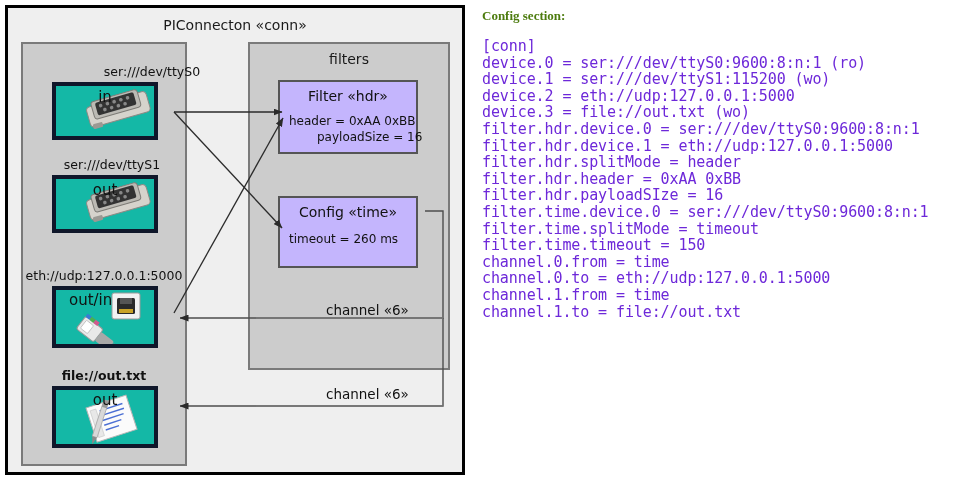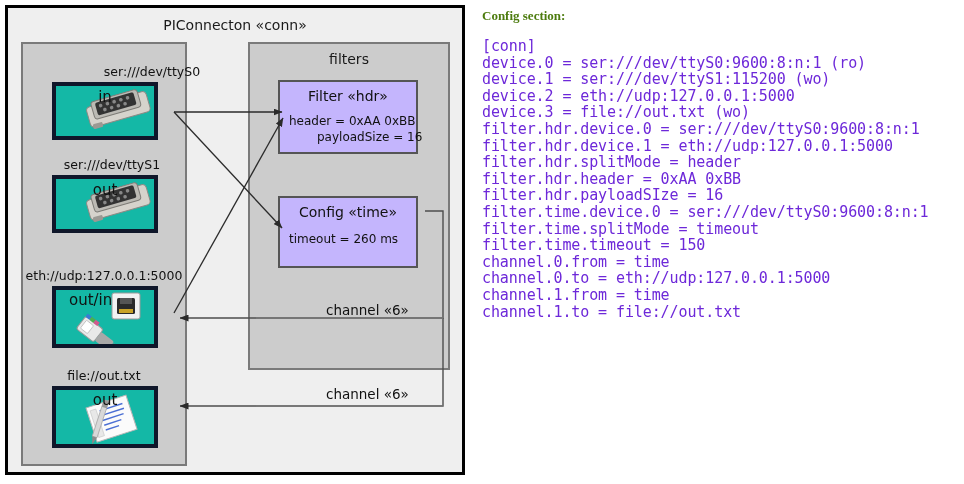--- a/index.html
+++ b/index.html
@@ -114,21 +114,21 @@
             <rect x="3" y="3" width="9" height="10" rx="1" fill="#ffffff" stroke="#bdbdbd" stroke-width="0.8"></rect>
             <rect x="0" y="-3" width="5" height="4" fill="#3a7bd5"></rect>
             <rect x="5" y="-3" width="5" height="4" fill="#4caf50"></rect>
             <rect x="10" y="-3" width="5" height="4" fill="#d05a8c"></rect>
             <rect x="22" y="3" width="16" height="11" rx="2" fill="#a8a8a8"></rect>
             <rect x="38" y="4" width="8" height="9" rx="3" fill="#8e8e8e"></rect>
           </g>
         </svg>
       </div>
 
-      <div class="devlabel" style="left:0;top:324px;width:100%;">file://out.txt</div>
+      <div class="devlabel" style="left:0;top:324px;width:100%;font-weight:bold;">file://out.txt</div>
       <div class="devbox" style="left:29px;top:342px;width:106px;height:62px;">
         <div class="devio" style="left:0;top:1px;width:100%;text-align:center;">out</div>
         <svg width="106" height="62">
           <g transform="translate(30,18) rotate(-18)">
             <rect x="0" y="0" width="42" height="36" fill="#fbfbfb" stroke="#b5b5b5" stroke-width="1"></rect>
             <rect x="3" y="4" width="6" height="28" fill="#e8e8e8" stroke="#c6c6c6" stroke-width="0.6"></rect>
             <g stroke="#4b6fd4" stroke-width="1.4">
               <line x1="12" y1="7" x2="36" y2="7"></line>
               <line x1="12" y1="12" x2="36" y2="12"></line>
               <line x1="12" y1="17" x2="34" y2="17"></line>

